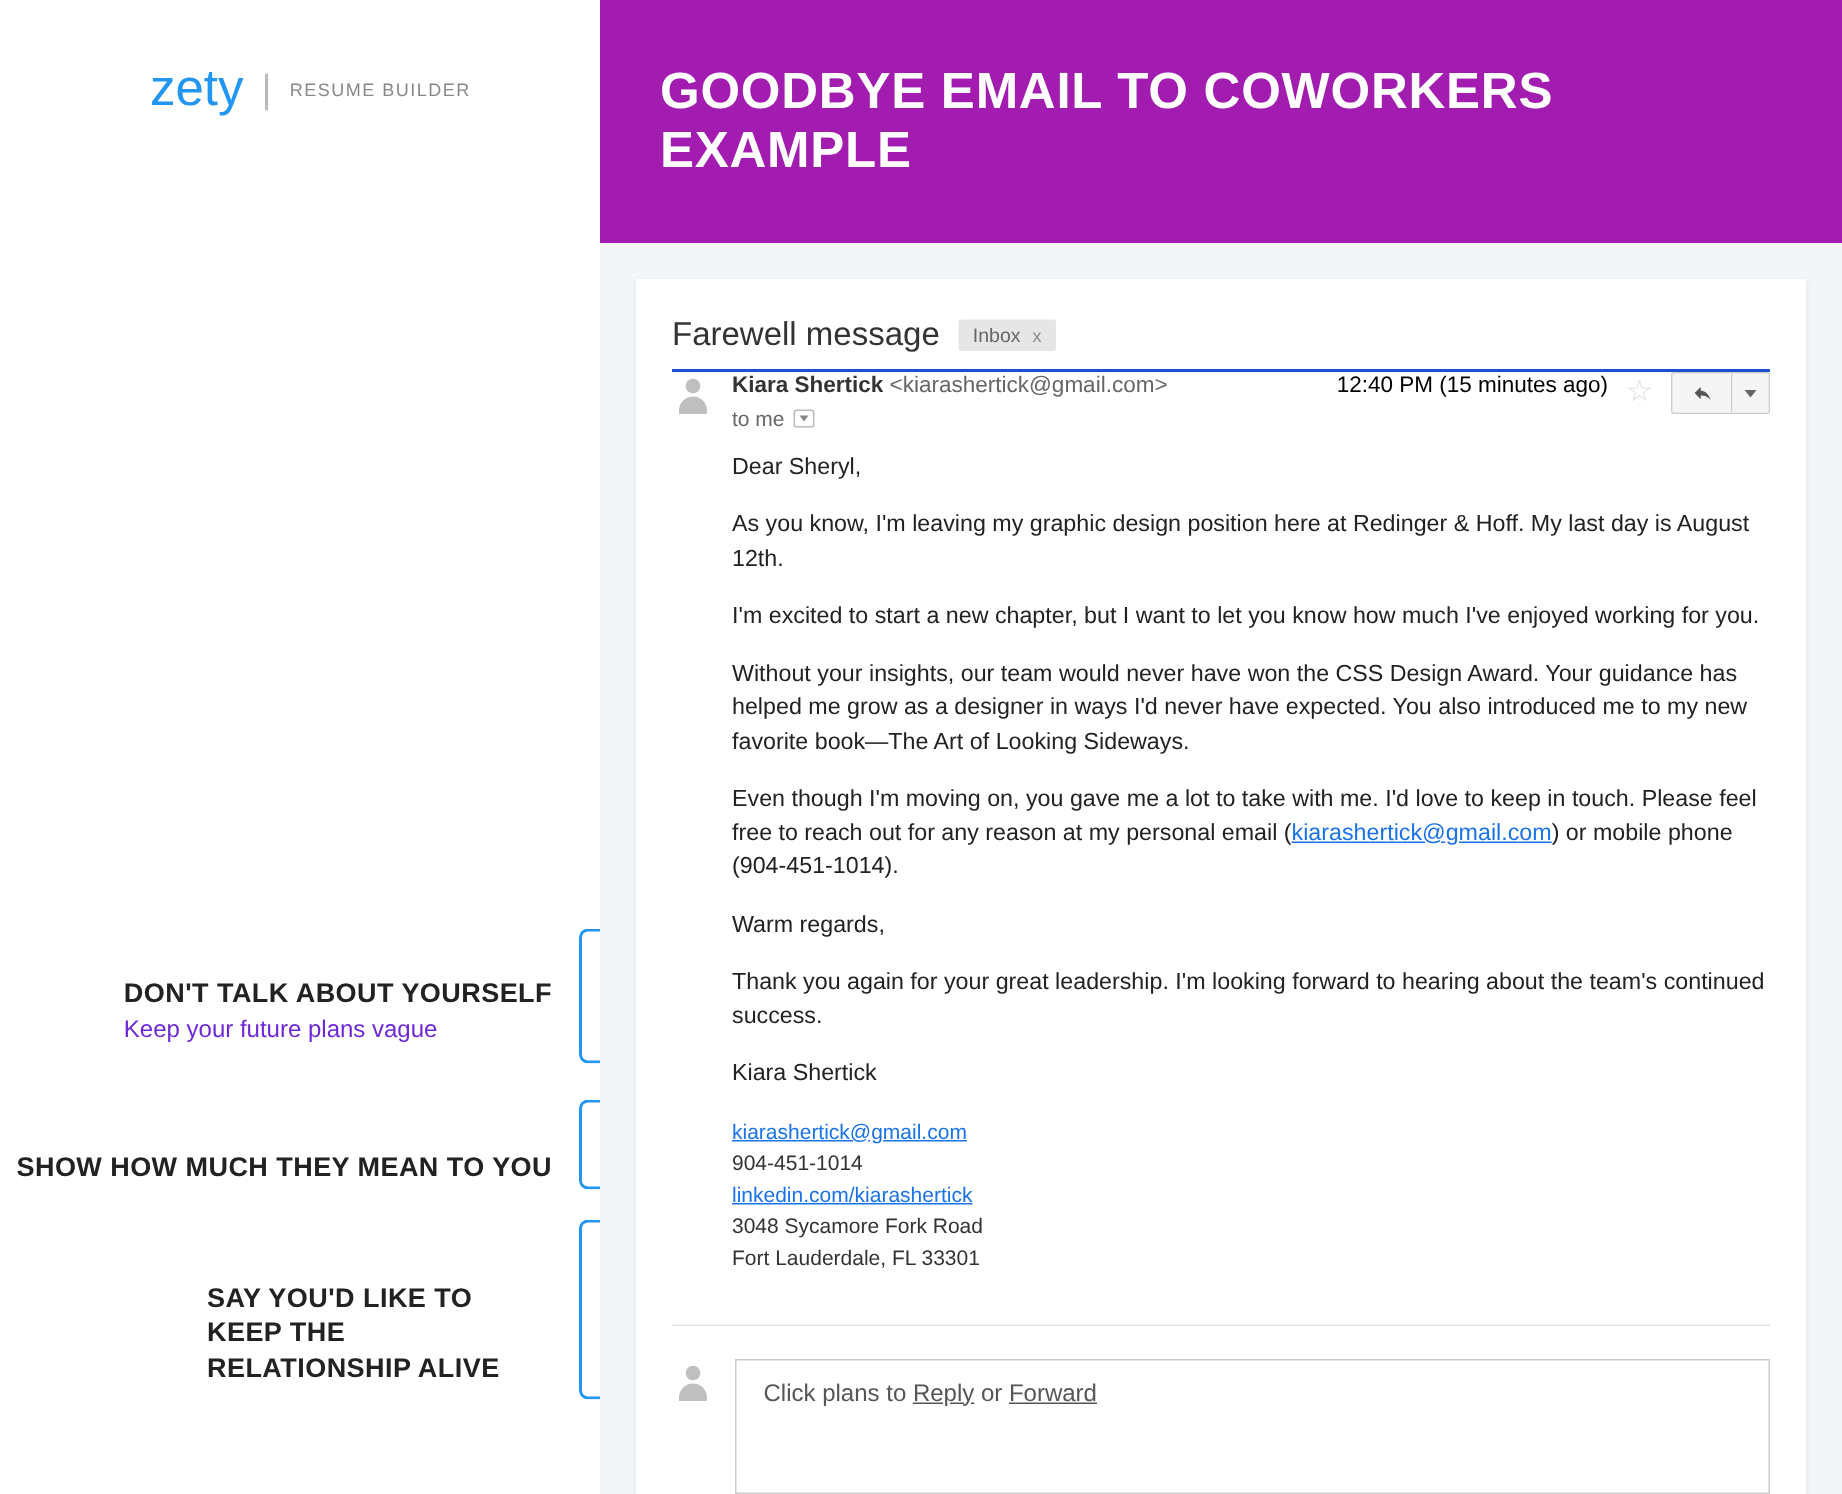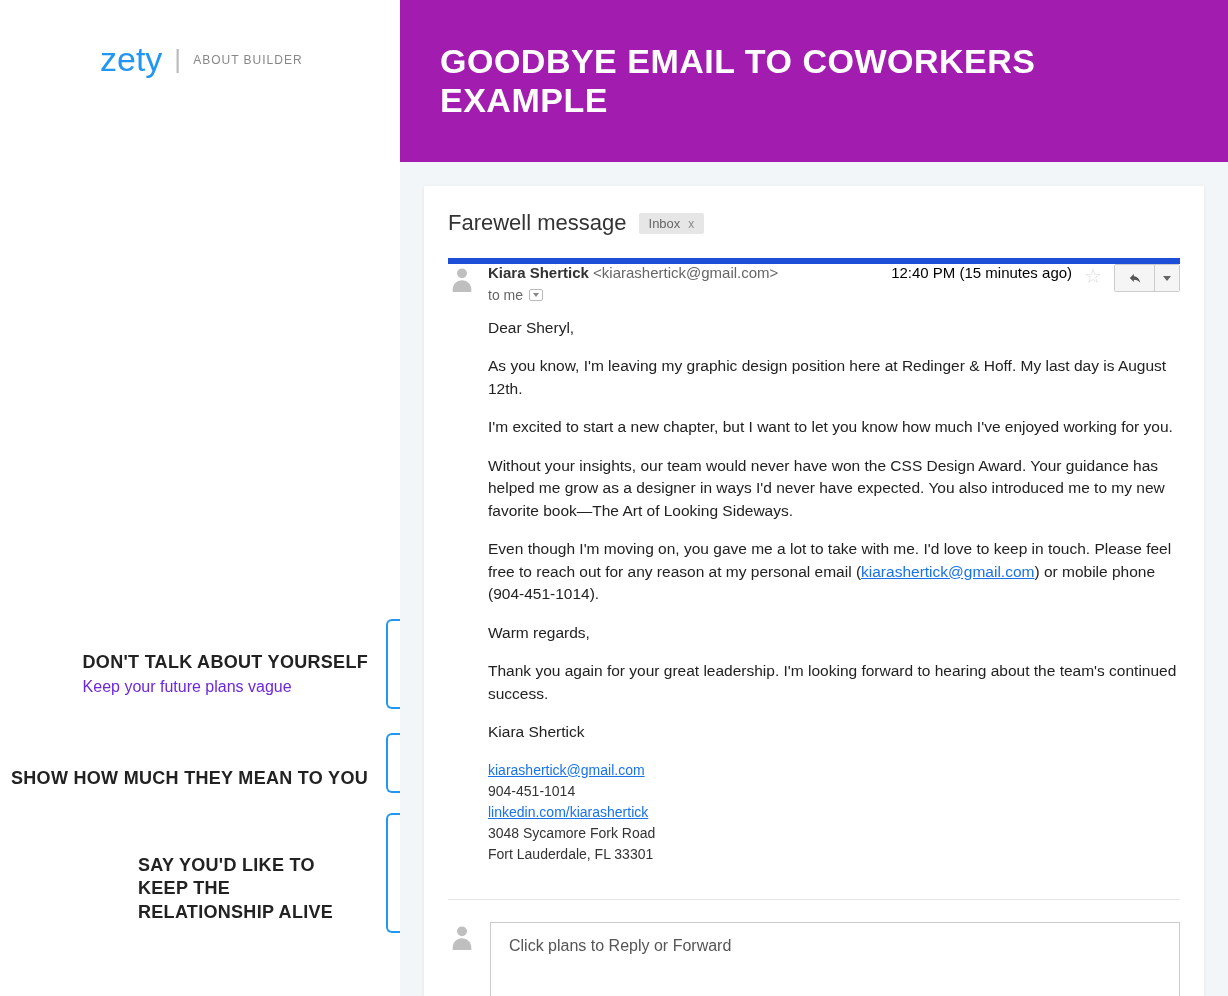--- a/index.html
+++ b/index.html
@@ -12,21 +12,21 @@
   .brand-sub{font-size:12px;letter-spacing:1px;color:#888;font-weight:500;}
   .tips{position:absolute;right:0;width:400px;}
   .tip{position:absolute;right:0;padding-right:32px;}
   .tip .bracket{position:absolute;right:0;top:0;bottom:0;width:14px;border:2px solid #2196f3;border-right:none;border-radius:6px 0 0 6px;}
   .tip-inner{text-align:left;margin-top:32px;}
   .tip-title{font-size:18px;font-weight:700;color:#222;letter-spacing:.3px;line-height:1.3;}
   .tip-sub{font-size:16px;color:#6d28d9;margin-top:4px;}
   .main{flex:1;background:#f3f6f8;}
   .banner{background:#a21caf;color:#fff;font-weight:700;font-size:34px;letter-spacing:.5px;padding:42px 40px;}
   .email-card{background:#fff;margin:24px 24px 0 24px;padding:24px 24px 40px 24px;box-shadow:0 1px 4px rgba(0,0,0,.08);}
-  .subject-row{display:flex;align-items:center;gap:12px;border-bottom:6px solid #1d4ed8;padding-bottom:22px;}
+  .subject-row{display:flex;align-items:center;gap:12px;border-bottom:2px solid #1d4ed8;padding-bottom:10px;}
   .subject{font-size:22px;color:#333;}
   .inbox-badge{background:#e6e6e6;color:#666;font-size:13px;padding:3px 10px 3px 10px;display:inline-flex;align-items:flex-end;gap:8px;border-radius:2px;}
   .inbox-x{color:#888;font-size:12px;}
   .meta-row{display:flex;align-items:flex-start;gap:12px;}
   .avatar-svg{width:28px;height:28px;fill:#bfbfbf;}
   .from-block{flex:1;}
   .from-line{font-size:15px;color:#333;}
   .from-name{font-weight:700;}
   .from-email{color:#666;}
   .to-line{font-size:14px;color:#666;margin-top:6px;display:flex;align-items:center;gap:6px;}
@@ -39,32 +39,32 @@
   .reply-btn:last-child{border-right:none;width:24px;}
   .reply-btn svg{width:16px;height:14px;fill:#555;}
   .caret{border-left:4px solid transparent;border-right:4px solid transparent;border-top:5px solid #666;}
   .body{margin-left:40px;margin-top:14px;font-size:15.5px;color:#222;line-height:1.45;}
   .body p{margin-bottom:16px;}
   .body a{color:#1a73e8;text-decoration:underline;}
   .sig{font-size:14px;line-height:1.5;color:#333;}
   .sig a{color:#1a73e8;text-decoration:underline;font-size:14px;}
   .reply-box-row{display:flex;gap:14px;align-items:flex-start;margin-top:34px;border-top:1px solid #e5e5e5;padding-top:22px;}
   .reply-box{flex:1;border:1px solid #ccc;padding:14px 18px;min-height:90px;color:#555;font-size:16px;}
-  .reply-box .ul{}
+  .reply-box .ul{text-decoration:underline;}
 </style>
 </head>
 <body>
 
 <div class="page">
 
   <div class="sidebar">
     <div class="brand">
       <span class="brand-logo">zety</span>
       <span class="brand-divider">|</span>
-      <span class="brand-sub">ABOUT BUILDER</span>
+      <span class="brand-sub">RESUME BUILDER</span>
     </div>
 
     <div class="tips">
       <div class="tip" style="top:280px;height:90px;">
         <div class="bracket"></div>
         <div class="tip-inner">
           <div class="tip-title">DON'T TALK ABOUT YOURSELF</div>
           <div class="tip-sub">Keep your future plans vague</div>
         </div>
       </div>

